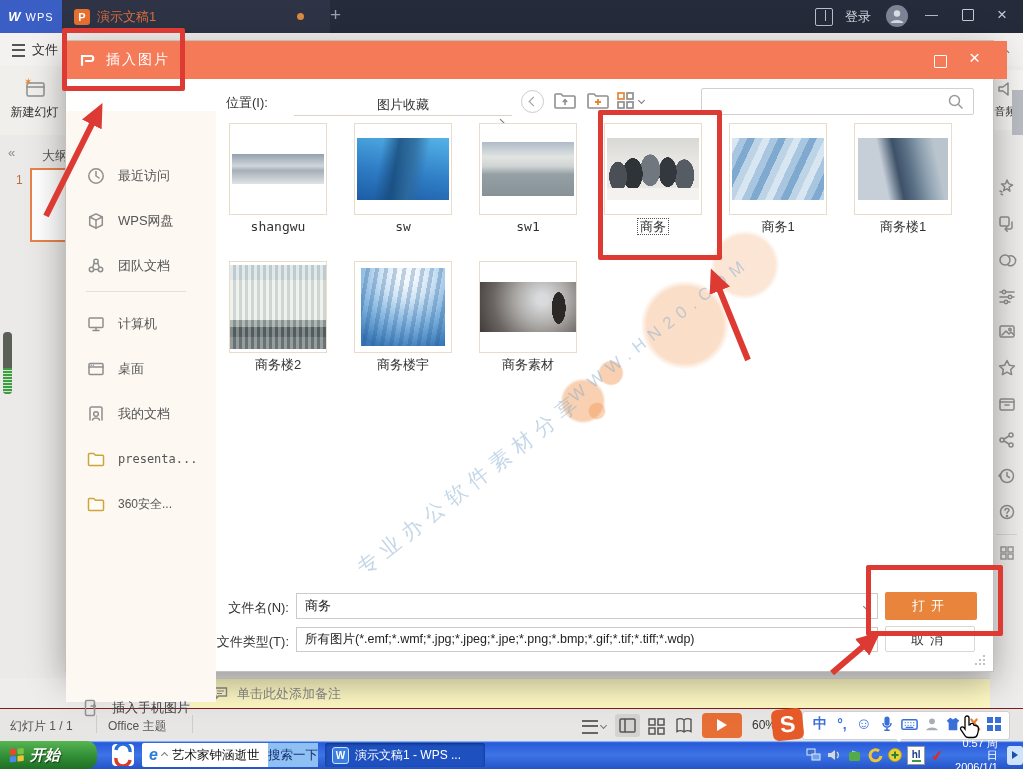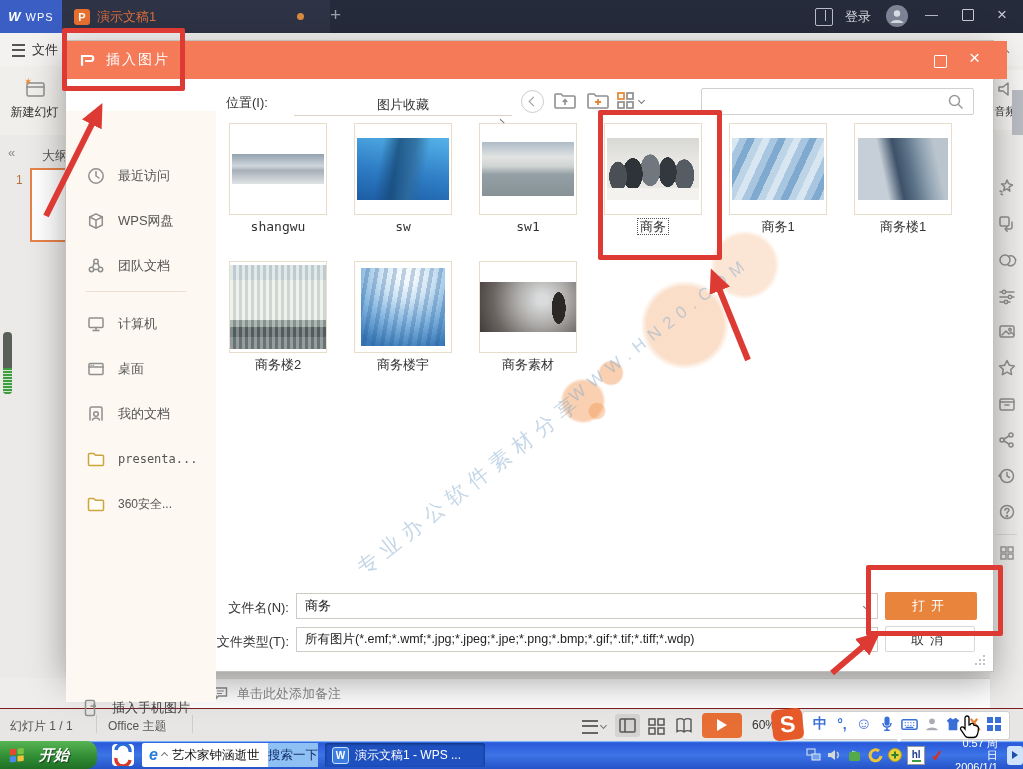--- a/index.html
+++ b/index.html
@@ -42,21 +42,21 @@
   
   .redbox{position:absolute;border:5px solid #dc3a33;border-radius:2px;pointer-events:none;z-index:40;}
   #ann-svg{position:absolute;left:0;top:0;z-index:41;pointer-events:none;}
   
   #wm{position:absolute;left:0;top:0;width:1023px;height:769px;pointer-events:none;z-index:30;}
   .wm-t{position:absolute;transform:rotate(-38deg);color:#7fa8cc;opacity:.45;letter-spacing:7px;white-space:nowrap;}
   .wm-blob{position:absolute;border-radius:50%;background:radial-gradient(circle,#f08a3c 0 60%,rgba(240,138,60,0) 70%);opacity:.4;}
   
   #statusbar{left:0;top:708px;width:1023px;height:33px;background:#e8e6e4;border-top:1px solid #7f1d1d;color:#555;font-size:12px;}
   #taskbar{left:0;top:741px;width:1023px;height:28px;background:linear-gradient(180deg,#4a87ec 0%,#2a5ada 8%,#3d74e6 50%,#2453c8 100%);}
-  #startbtn{left:0;top:741px;width:97px;height:28px;background:linear-gradient(180deg,#57b553 0%,#2f8a33 60%,#1f6f25 100%);border-radius:0 10px 10px 0;display:flex;align-items:center;gap:13px;padding-left:8px;box-sizing:border-box;color:#fff;font-style:italic;font-weight:bold;font-size:15px;text-shadow:1px 1px 1px rgba(0,0,0,.5);}
+  #startbtn{left:0;top:741px;width:97px;height:28px;background:linear-gradient(180deg,#57b553 0%,#2f8a33 60%,#1f6f25 100%);border-radius:0 10px 10px 0;display:flex;align-items:center;gap:4px;padding-left:8px;box-sizing:border-box;color:#fff;font-style:italic;font-weight:bold;font-size:15px;text-shadow:1px 1px 1px rgba(0,0,0,.5);}
   .tray-ic{width:17px;height:17px;display:flex;align-items:center;justify-content:center;}
   .sg-ic{width:20px;height:20px;display:flex;align-items:center;justify-content:center;color:#3a6fd8;font-size:14px;}
 </style>
 </head>
 <body>
 
 <div id="screen">
 
   <div class="abs flex" id="titlebar">
     <div class="abs flex" id="wps-logo">
@@ -174,21 +174,21 @@
           <rect x="9" y="2" width="5" height="5"></rect>
           <rect x="2" y="9" width="5" height="5"></rect>
           <rect x="9" y="9" width="5" height="5"></rect>
         </g>
       </svg>
   </div>
 
   <div class="abs" style="left:0;top:678px;width:190px;height:30px;background:#efedec;">
     <span style="position:absolute;left:78px;top:1px;font-size:22px;color:#555;">+</span>
   </div>
-  <div class="abs flex" style="left:190px;top:678px;width:800px;height:30px;background:#ffffff;border-top:1px solid #e2e0de;gap:8px;padding-left:22px;box-sizing:border-box;">
+  <div class="abs flex" style="left:190px;top:678px;width:800px;height:30px;background:#fef9c3;border-top:1px solid #e2e0de;gap:8px;padding-left:22px;box-sizing:border-box;">
     <svg width="17" height="17" viewBox="0 0 17 17">
         <path d="M2.5 3h12v8h-8l-2.5 2.5V11h-1.5z" fill="none" stroke="#8a8a8a" stroke-width="1.4"></path>
         <path d="M5 6h7M5 8.5h5" stroke="#8a8a8a" stroke-width="1.2"></path>
       </svg>
     <span style="color:#8a8a8a;">单击此处添加备注</span>
   </div>
   <div class="abs" style="left:990px;top:678px;width:33px;height:30px;background:#efedec;"></div>
 
   <div class="abs" id="statusbar">
     <span style="position:absolute;left:10px;top:9px;">幻灯片 1 / 1</span>

